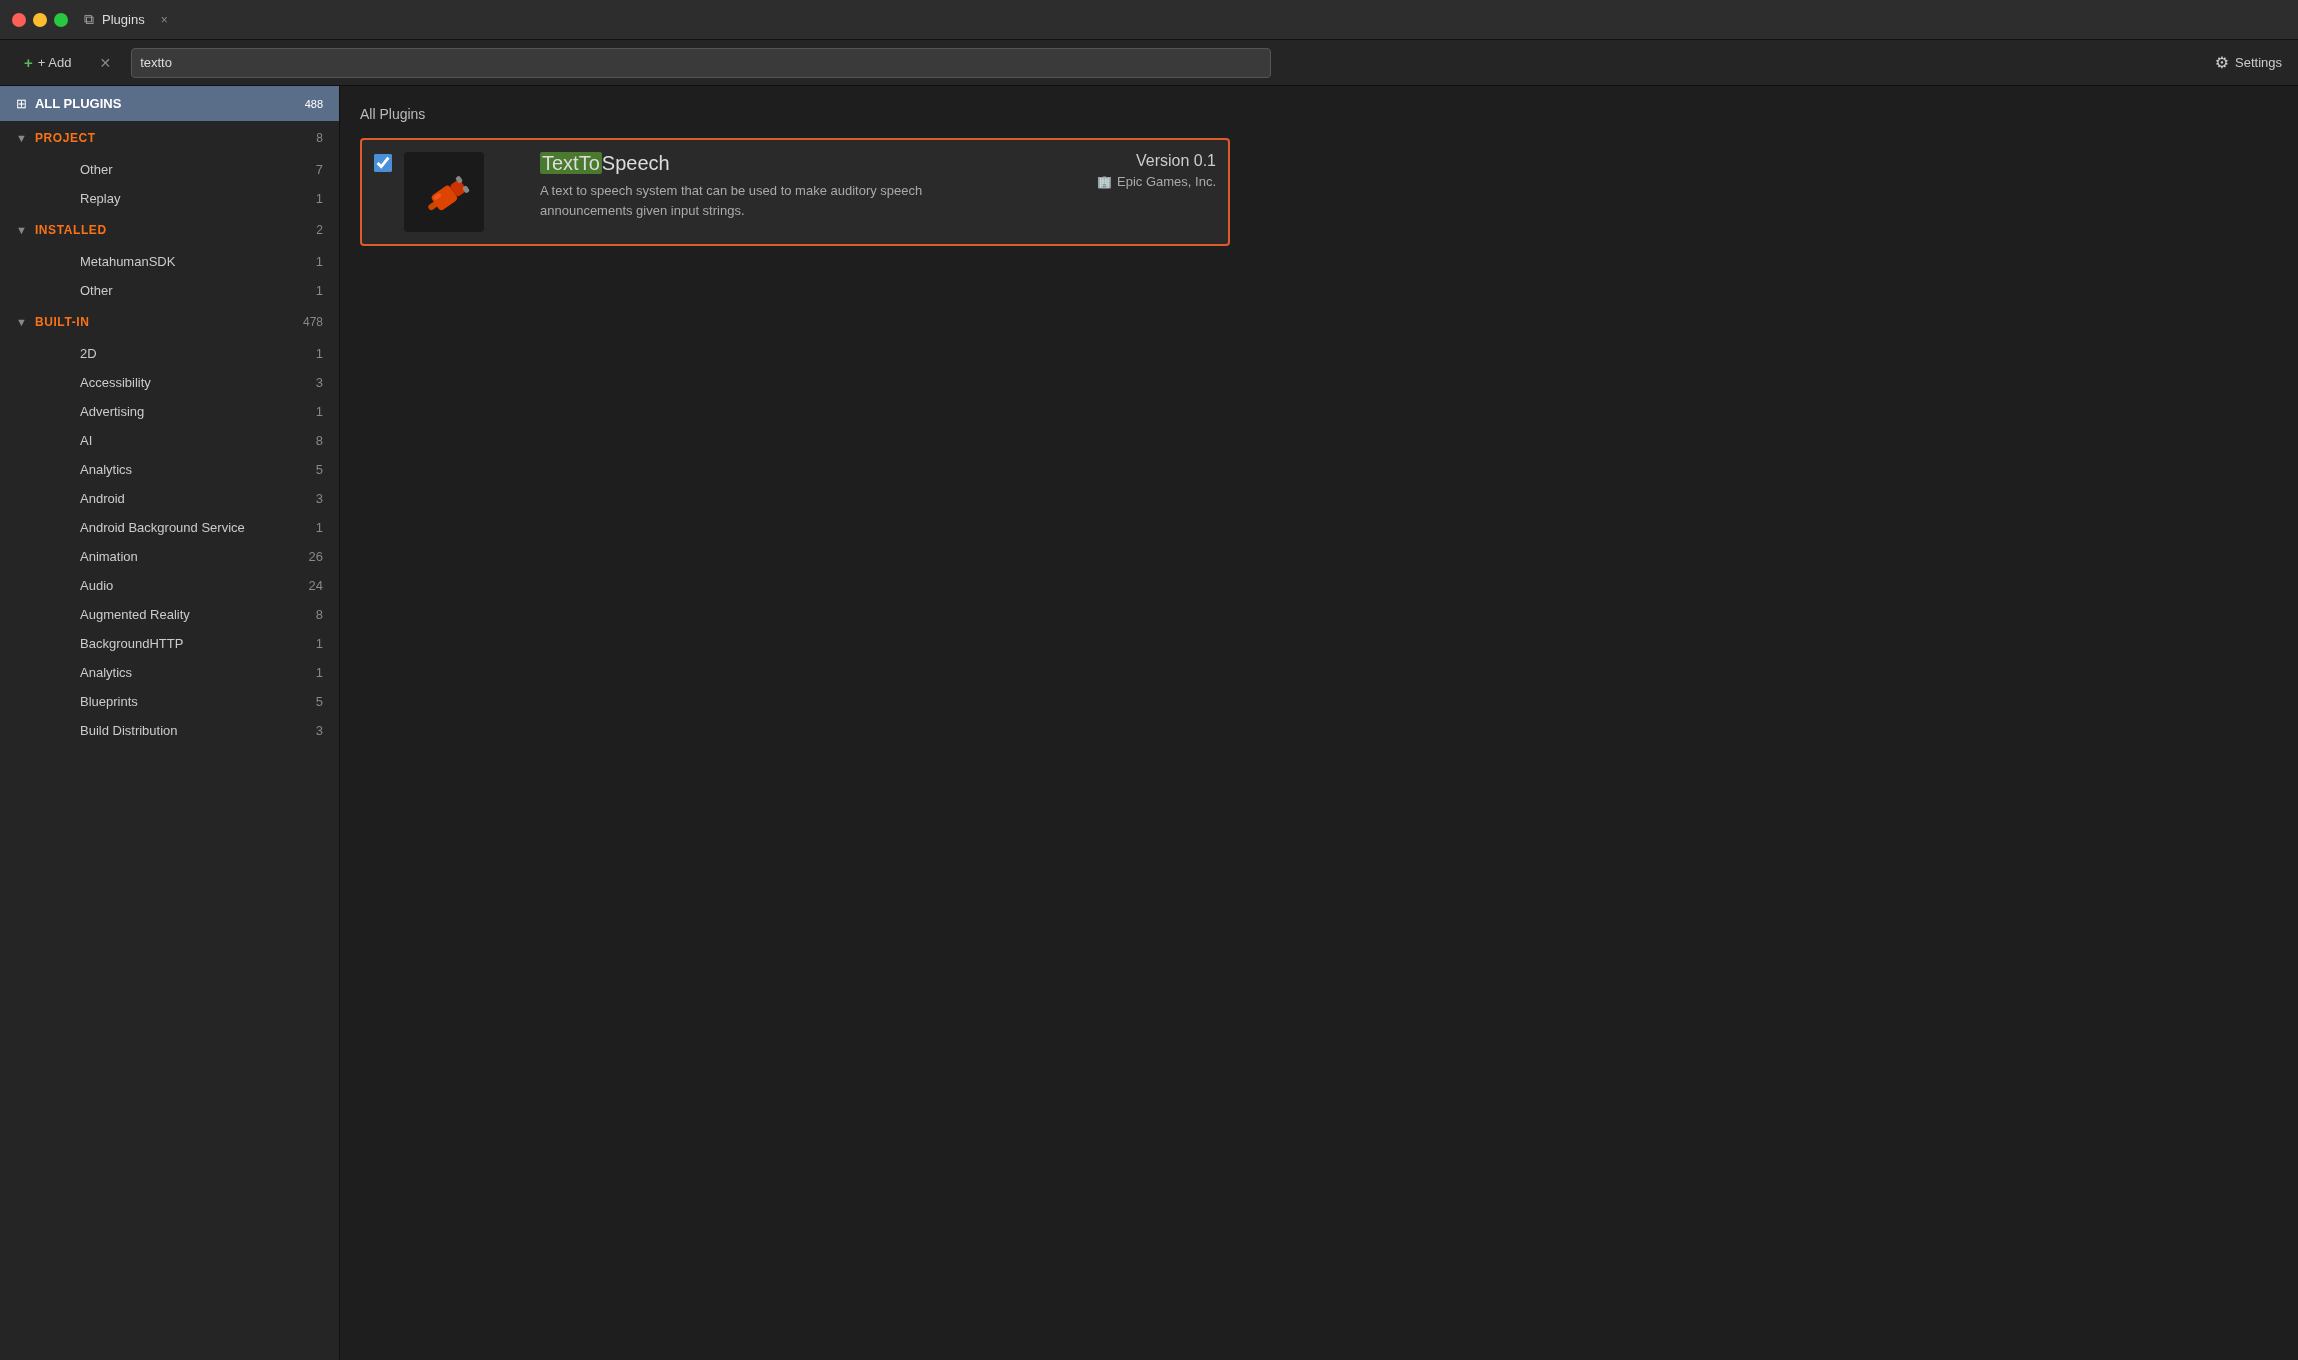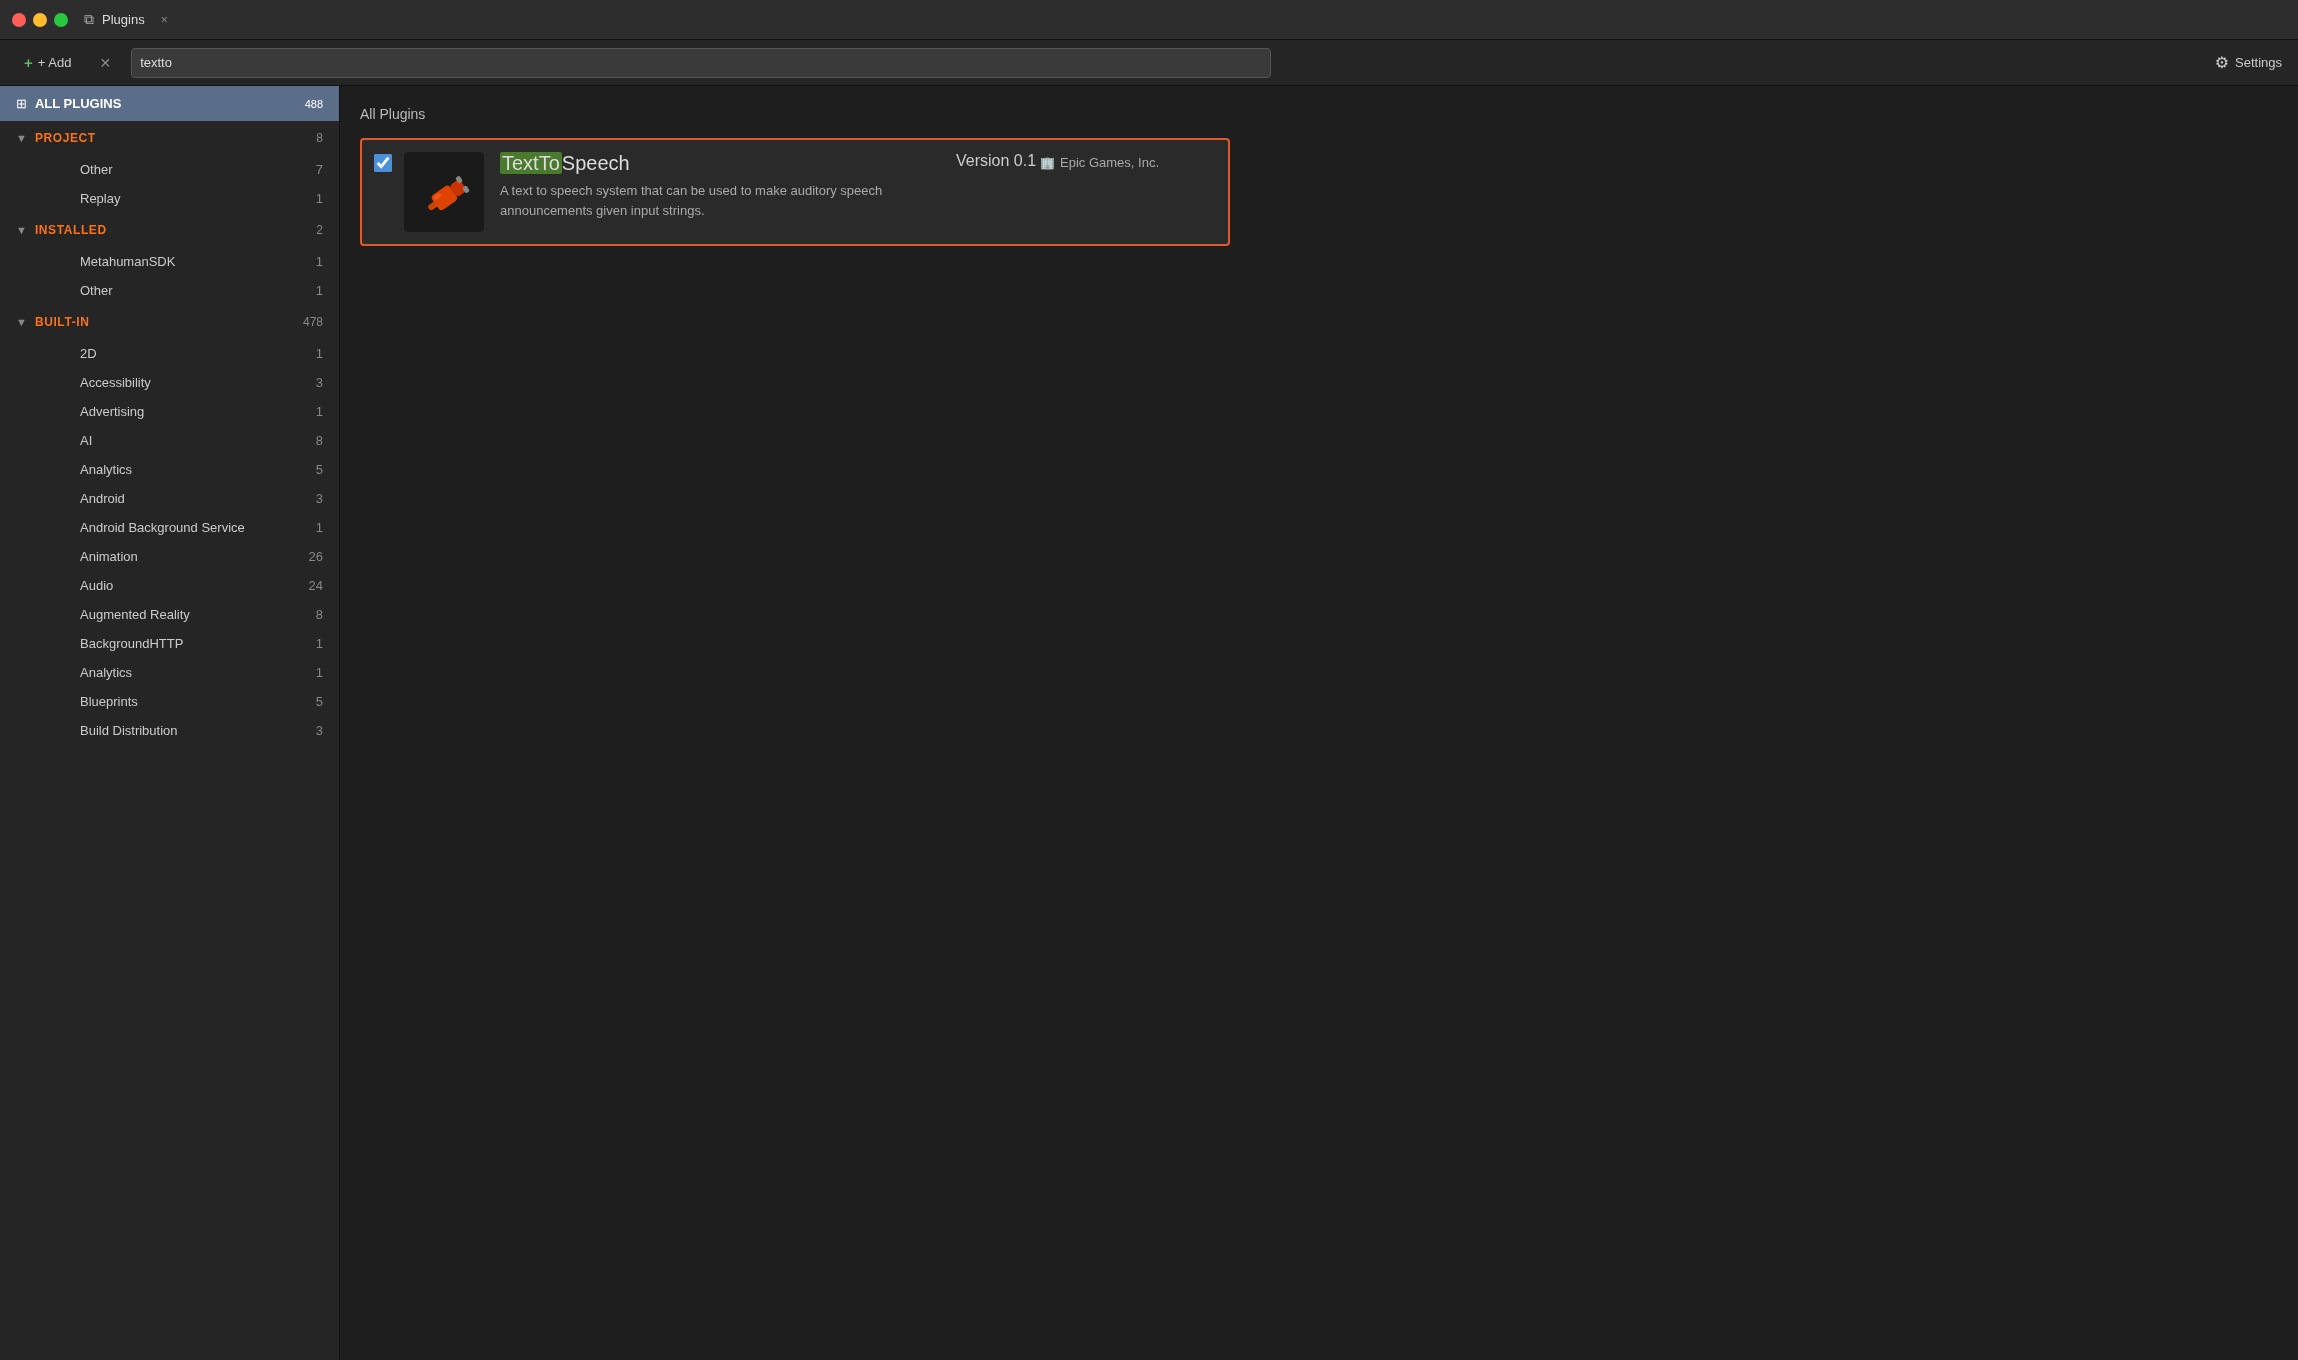--- a/index.html
+++ b/index.html
@@ -228,42 +228,42 @@
       align-items: center;
       justify-content: center;
       margin-right: 16px;
       flex-shrink: 0;
       overflow: hidden;
     }
     .plugin-svg-icon {
       width: 60px;
       height: 60px;
     }
-    .plugin-info { flex: 1; }
+    .plugin-info { flex: 1; margin-left: 40px; }
     .plugin-name {
       font-size: 20px;
       font-weight: 500;
       color: #dddddd;
       margin-bottom: 6px;
     }
     .plugin-name .highlight {
       background: #4a7a2e;
       color: #dddddd;
       padding: 0 2px;
       border-radius: 2px;
     }
     .plugin-desc {
       color: #aaaaaa;
       font-size: 13px;
       line-height: 1.5;
     }
     .plugin-meta {
       text-align: right;
       display: flex;
-      flex-direction: row;
+      flex-direction: column;
       align-items: flex-end;
       justify-content: flex-start;
       gap: 4px;
       min-width: 260px;
     }
     .plugin-version {
       font-size: 16px;
       color: #cccccc;
     }
     .plugin-publisher {

